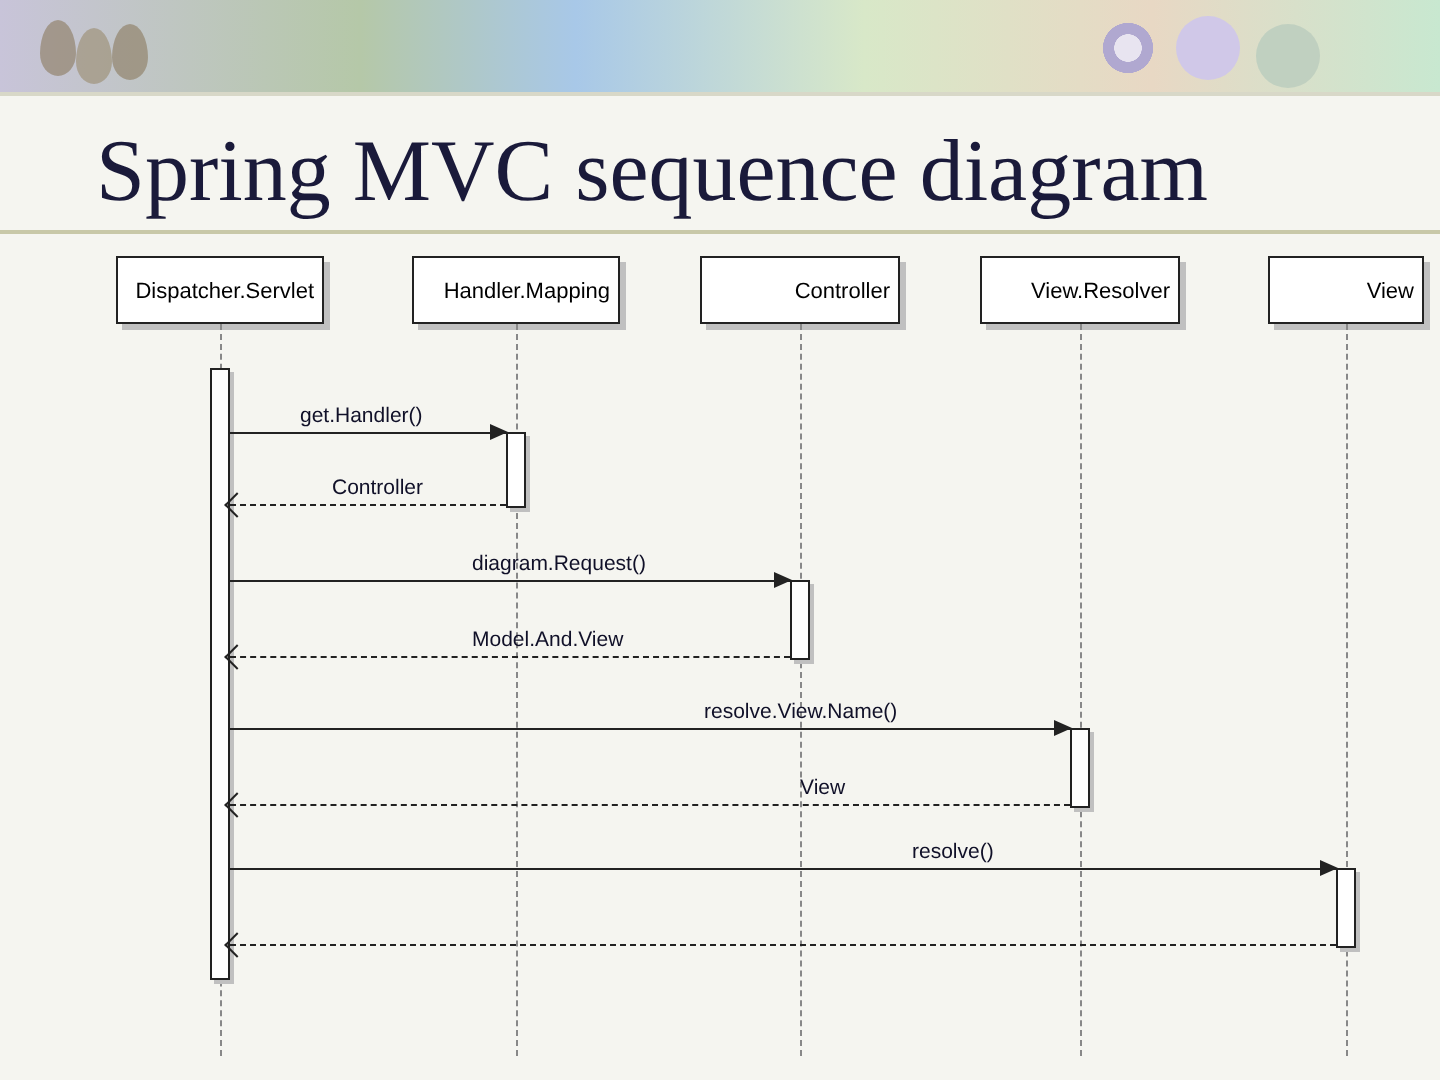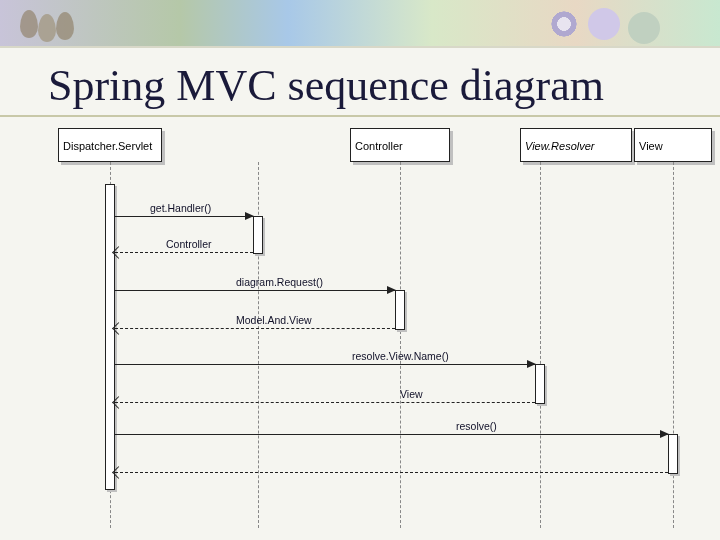--- a/index.html
+++ b/index.html
@@ -36,21 +36,21 @@
     bottom: 12px;
   }
 
   .participant {
     position: absolute;
     top: 0;
     border: 1px solid #222;
     background: #fff;
     box-shadow: 3px 3px 0 #c0c0c0;
     font-size: 11px;
-    text-align: left;
+    text-align: right;
     padding: 10px 4px;
     height: 34px;
     line-height: 14px;
   }
   .lifeline {
     position: absolute;
     top: 34px;
     bottom: 0;
     border-left: 1px dashed #888;
   }
@@ -91,24 +91,25 @@
 </style>
 </head>
 <body>
 
 <div class="banner"></div>
 <h1>Spring MVC sequence diagram</h1>
 
 <div class="diagram" id="diagram">
     <div class="participant" style="left: 58px; width: 104px;">Dispatcher.Servlet</div>
     <div class="lifeline" style="left: 110px;"></div>
+    <div class="participant" style="left: 206px; width: 104px;">Handler.Mapping</div>
     <div class="lifeline" style="left: 258px;"></div>
     <div class="participant" style="left: 350px; width: 100px;">Controller</div>
     <div class="lifeline" style="left: 400px;"></div>
-    <div class="participant" style="left: 520px; width: 112px; font-style: italic;">View.Resolver</div>
+    <div class="participant" style="left: 490px; width: 100px;">View.Resolver</div>
     <div class="lifeline" style="left: 540px;"></div>
     <div class="participant" style="left: 634px; width: 78px;">View</div>
     <div class="lifeline" style="left: 673px;"></div>
     <div class="activation" style="left: 110px; top: 56px; height: 306px;"></div>
     <div class="activation" style="left: 258px; top: 88px; height: 38px;"></div>
     <div class="activation" style="left: 400px; top: 162px; height: 40px;"></div>
     <div class="activation" style="left: 540px; top: 236px; height: 40px;"></div>
     <div class="activation" style="left: 673px; top: 306px; height: 40px;"></div>
     <div class="msg" style="top: 88px; left: 115px; width: 138px;">
       <div class="line-solid"></div>

